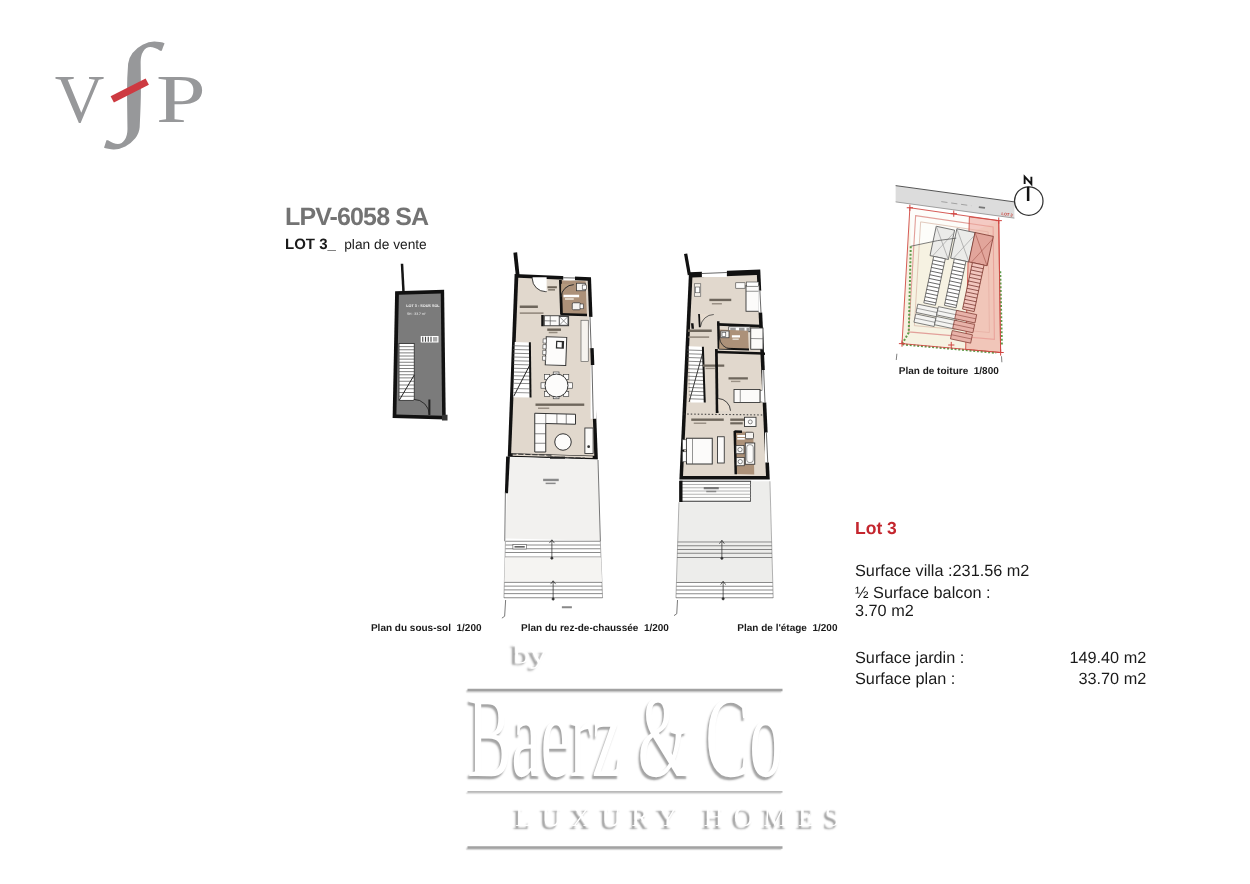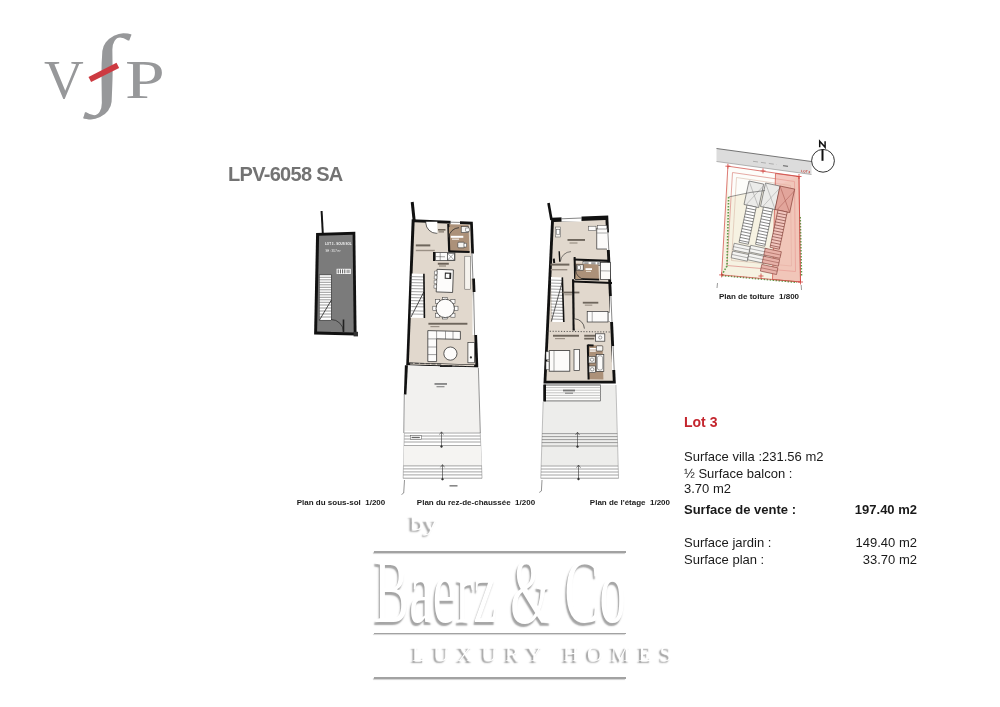--- a/index.html
+++ b/index.html
@@ -19,20 +19,21 @@
       <text x="41.2" y="76.2" font-family="'Liberation Serif',serif" font-size="88" fill="#97989a" transform="scale(1.454,1)">∫</text>
 
       <text x="73" y="77.8" font-family="'Liberation Serif',serif" font-size="55" fill="#97989a" transform="scale(1.3,1)">P</text>
 
       <line x1="59.8" y1="59.5" x2="87.8" y2="45.3" stroke="#cd3a41" stroke-width="5.8"></line>
     </svg>
   </div>
 
   <div class="abs" style="left:228px;top:163px;width:200px;color:#737373;font-weight:bold;font-size:20px;letter-spacing:-0.7px;">LPV-6058 SA</div>
 
+  <div class="abs" style="left:228px;top:188px;width:260px;font-size:12px;color:#1a1a1a;"><b>LOT 3_</b>&nbsp; <span style="font-size:11px;">plan de vente</span></div>
 
   <div class="abs" style="left:308px;top:205px;">
     <svg width="56" height="140" viewBox="0 0 56 140">
 
       <line x1="13.6" y1="6" x2="14.8" y2="28.5" stroke="#151515" stroke-width="2"></line>
 
       <polygon points="8.1,27.9 47.3,26.8 48.6,130.5 6.1,129.4" fill="#111"></polygon>
 
       <polygon points="11.1,30.7 44.6,29.7 45.7,127.6 9.1,126.6" fill="#7b7b7b"></polygon>
 
@@ -644,24 +645,20 @@
         <span>231.56 m2</span>
       </div>
 
 
     <div style="display:flex;justify-content:space-between;height:17px;flex-direction:column;">
         <span>½ Surface balcon :</span>
         <span>3.70 m2</span>
       </div>
     <div style="height:19.5px;"></div>
 
-    <div style="display:flex;justify-content:space-between;height:17px;font-weight:bold;">
-        <span>Surface de vente :</span>
-        <span>197.40 m2</span>
-      </div>
     <div style="height:16px;"></div>
 
     <div style="display:flex;justify-content:space-between;height:17px;">
         <span>Surface jardin :</span>
         <span>149.40 m2</span>
       </div>
 
     <div style="display:flex;justify-content:space-between;height:17px;">
         <span>Surface plan :</span>
         <span>33.70 m2</span>

